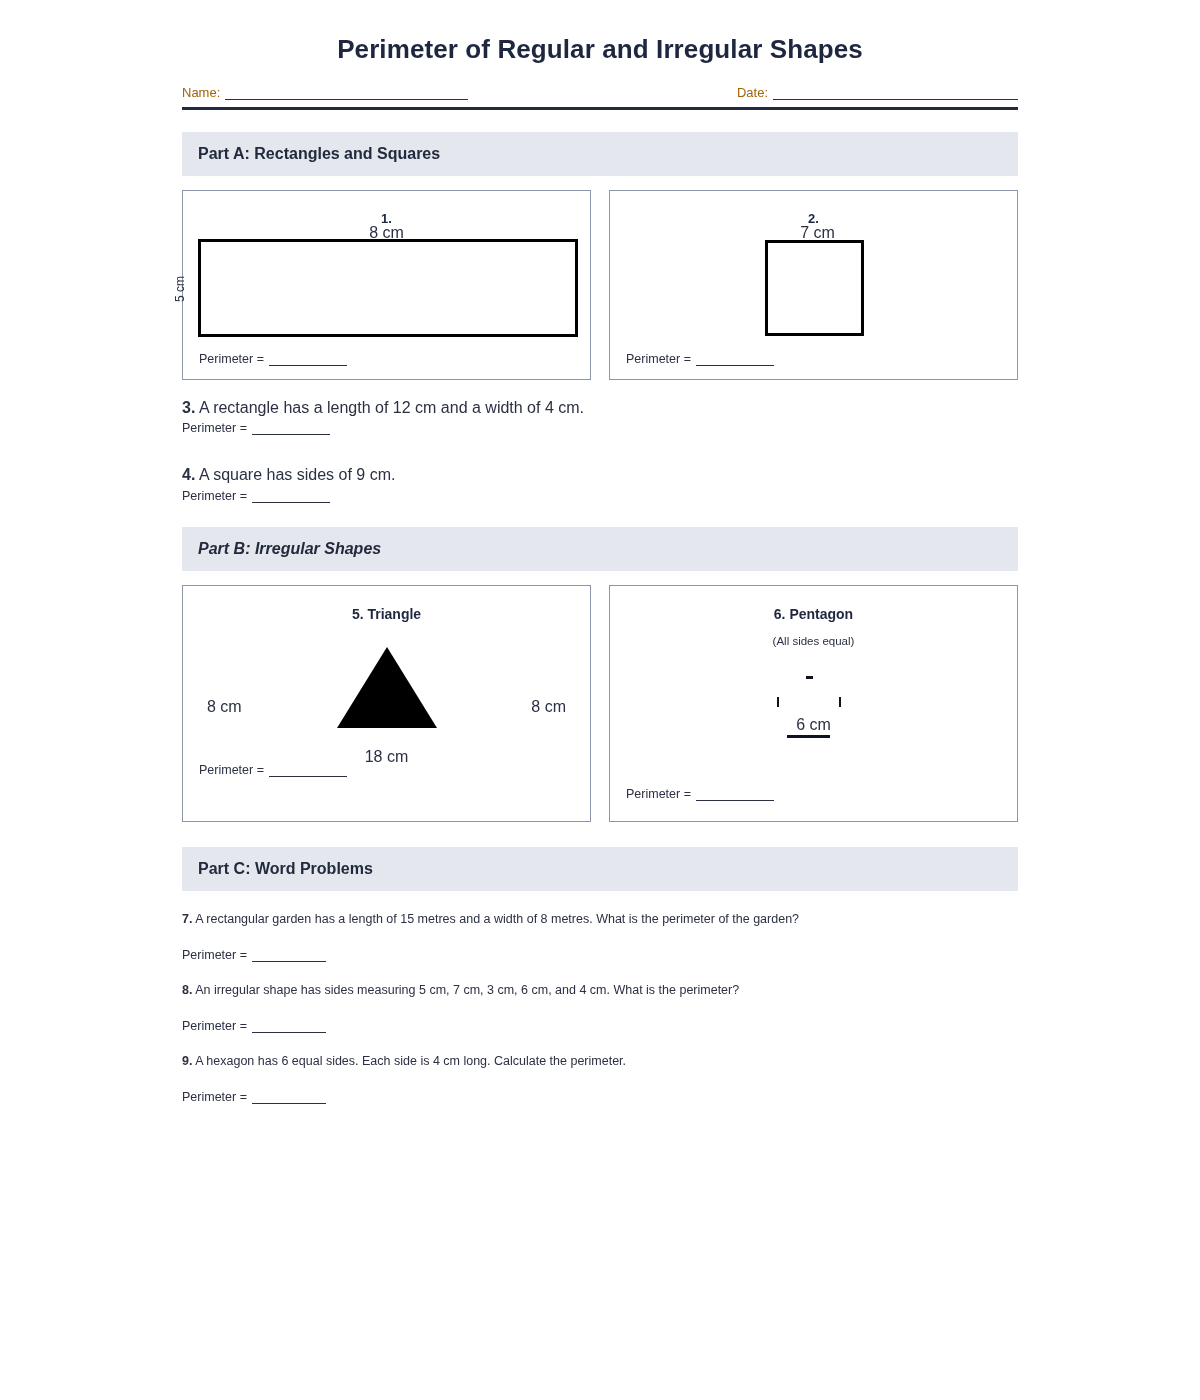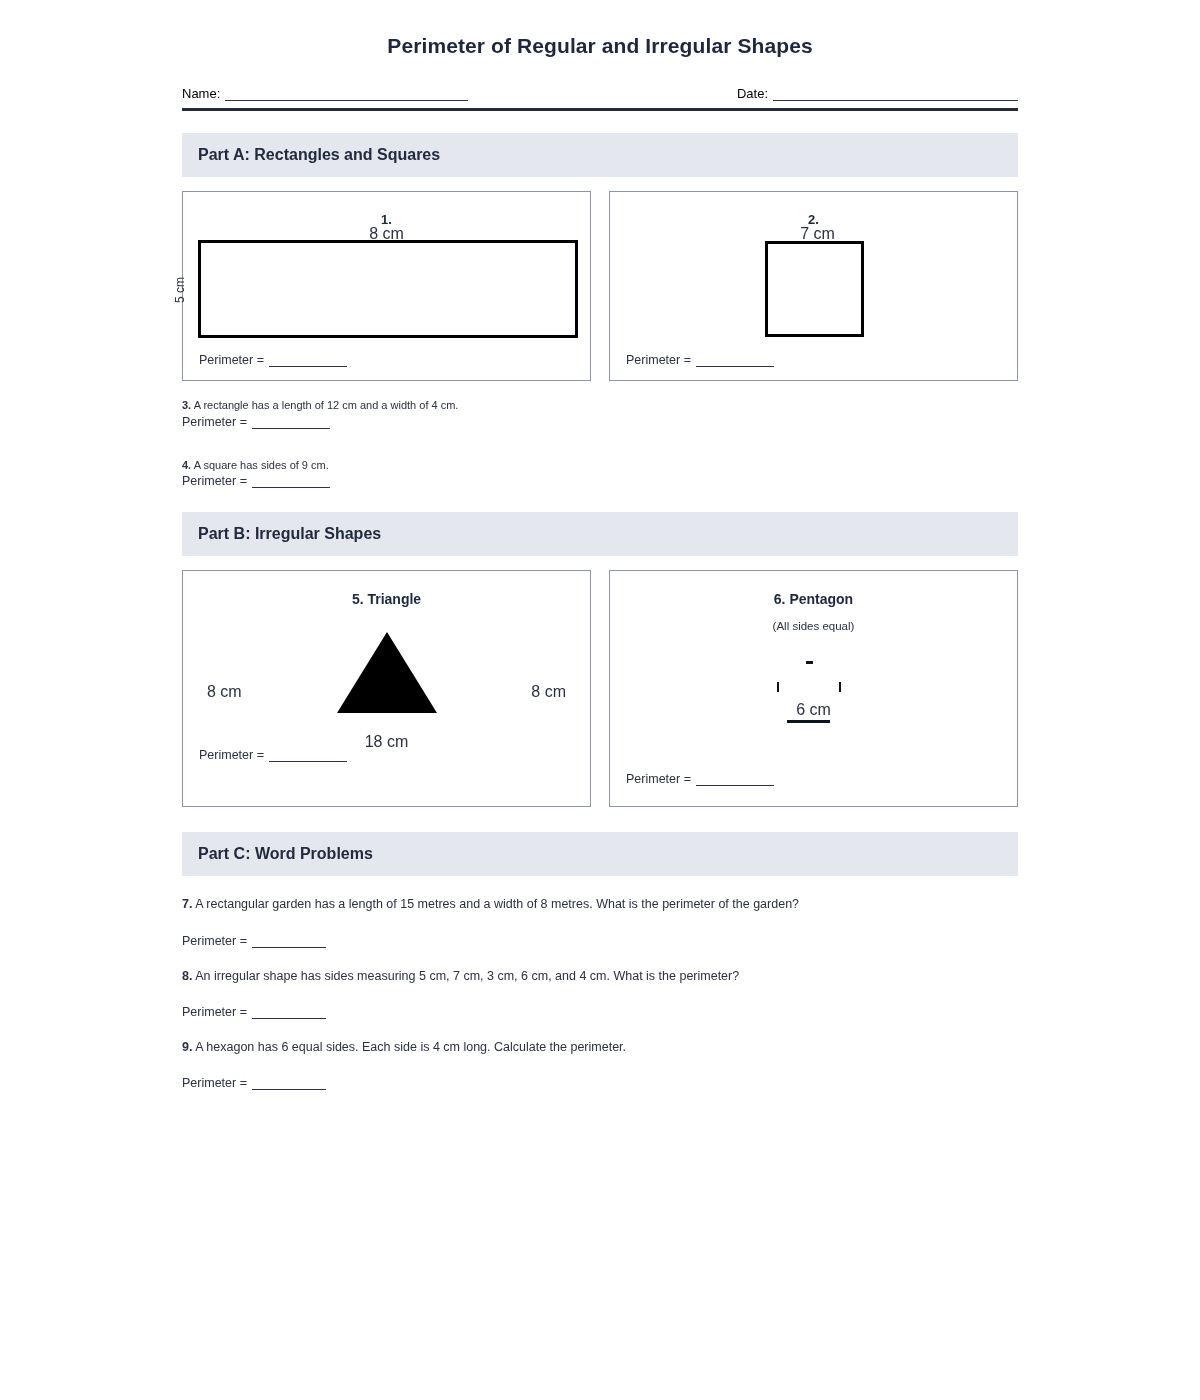--- a/index.html
+++ b/index.html
@@ -18,35 +18,35 @@
   .page {
     position: absolute;
     left: 182px;
     top: 0;
     width: 836px;
   }
 
   
   .title {
     text-align: center;
-    font-size: 21px;
+    font-size: 26px;
     font-weight: bold;
     color: #1f2740;
     letter-spacing: 0.1px;
     margin-top: 34px;
   }
 
   
   .namedate {
     display: flex;
     justify-content: space-between;
     align-items: flex-end;
-    margin-top: 28px;
+    margin-top: 20px;
     font-size: 13px;
-    color: #000000;
+    color: #a16207;
   }
   .nd-field { display: flex; align-items: flex-end; }
   .nd-label { white-space: nowrap; }
   .nd-rule {
     border-bottom: 1px solid #2b3042;
     margin-left: 5px;
     height: 13px;
   }
   .nd-rule.name { width: 243px; }
   .nd-rule.date { width: 245px; }
@@ -67,21 +67,21 @@
 
   
   .section-head {
     background: #e4e7ed;
     padding: 13px 16px;
     font-size: 16px;
     font-weight: bold;
     color: #222a3d;
   }
   .sec-a { margin-top: 22px; }
-  .sec-b { margin-top: 24px; }
+  .sec-b { margin-top: 24px; font-style: italic; }
   .sec-c { margin-top: 25px; }
 
   
   .card-row {
     display: flex;
     gap: 18px;
     margin-top: 14px;
   }
   .card {
     border: 1px solid #8d96a8;
@@ -180,21 +180,21 @@
   .wp-ans {
     font-size: 12.5px;
     color: #2b3042;
     margin-top: 20px;
     display: flex;
     align-items: flex-end;
   }
 
   
   .qshort {
-    font-size: 11px;
+    font-size: 16px;
     color: #2b3042;
     line-height: 1.52;
   }
   .qshort.first { margin-top: 16px; }
   .qshort.second { margin-top: 28px; }
   .qshort-ans {
     font-size: 12.5px;
     color: #2b3042;
     display: flex;
     align-items: flex-end;

